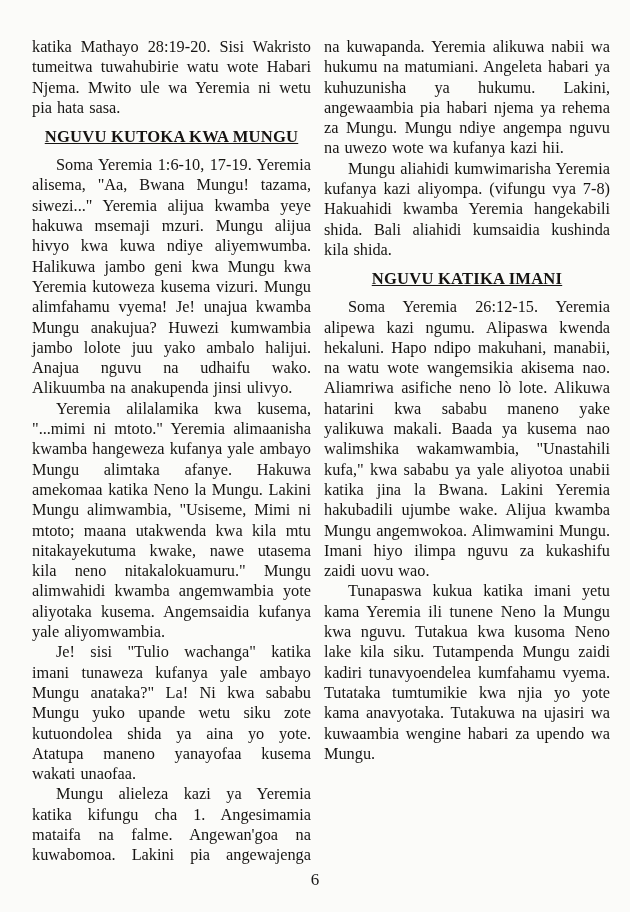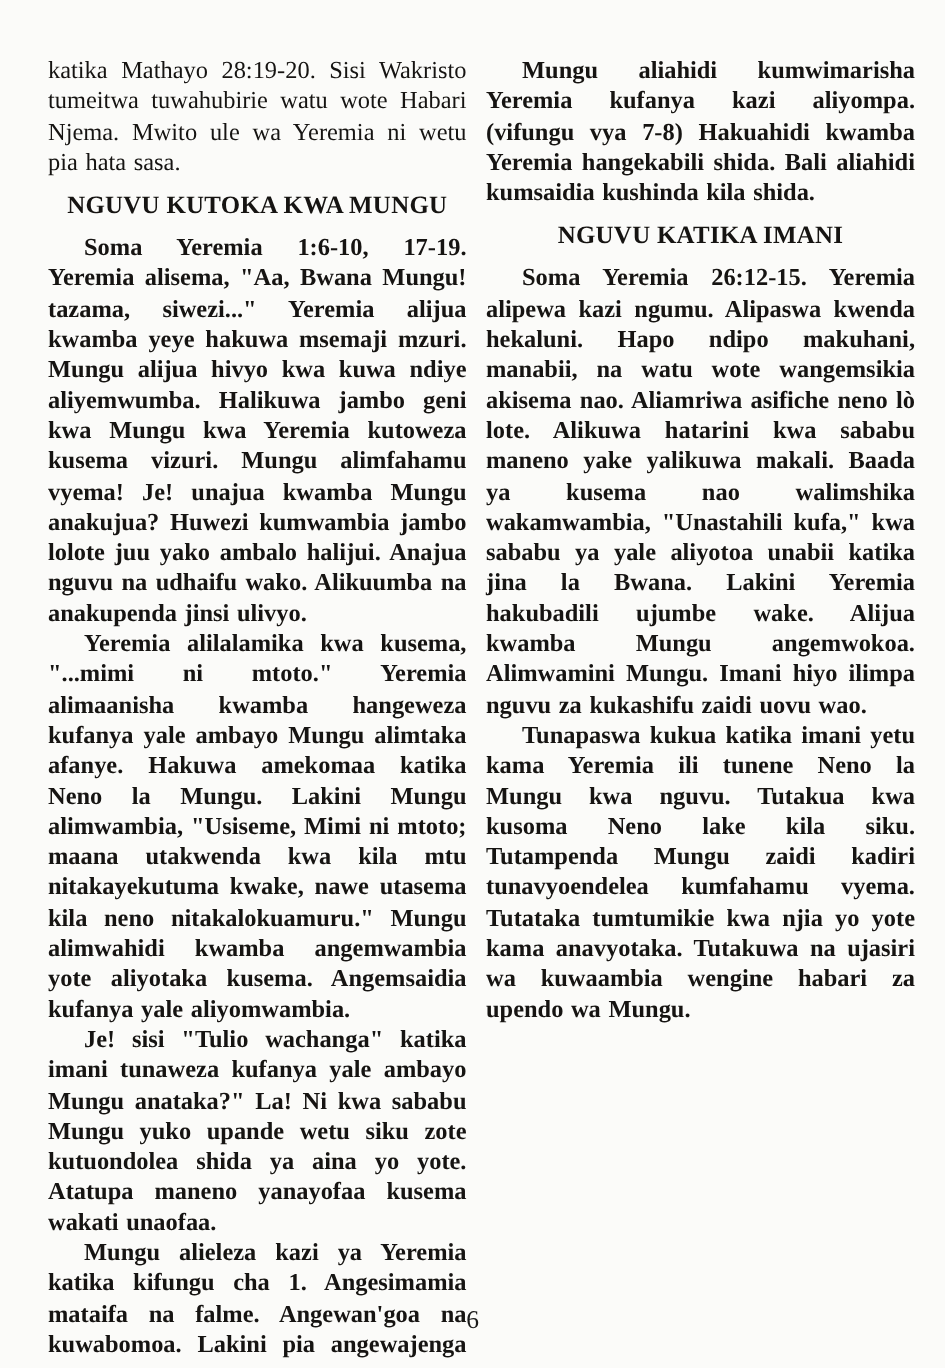--- a/index.html
+++ b/index.html
@@ -31,29 +31,30 @@
   }
   .col-left  { width: 279px; flex: 0 0 279px; }
   .col-right { width: 286px; flex: 0 0 286px; }
   p.para {
     margin: 0;
     font-size: 16.3px;
     line-height: 20.3px;
     text-align: justify;
     word-spacing: 1px;
   }
-  p.indent { text-indent: 24px; font-weight: bold; }
+  p.indent { text-indent: 24px; }
   p.cont-end { text-align-last: justify; }
   h2.section-heading {
     margin: 9px 0 8px 0;
     font-size: 16.6px;
     line-height: 20px;
     font-weight: bold;
     text-align: center;
     letter-spacing: 0.2px;
+    text-decoration: underline;
   }
   .page-number {
     position: absolute;
     left: 0;
     right: 0;
     bottom: 22px;
     text-align: center;
     font-size: 17px;
     color: #1a1a1a;
   }
@@ -72,20 +73,21 @@
       <p class="para indent">Soma Yeremia 1:6-10, 17-19. Yeremia alisema, "Aa, Bwana Mungu! tazama, siwezi..." Yeremia alijua kwamba yeye hakuwa msemaji mzuri. Mungu alijua hivyo kwa kuwa ndiye aliyemwumba. Halikuwa jambo geni kwa Mungu kwa Yeremia kutoweza kusema vizuri. Mungu alimfahamu vyema! Je! unajua kwamba Mungu anakujua? Huwezi kumwambia jambo lolote juu yako ambalo halijui. Anajua nguvu na udhaifu wako. Alikuumba na anakupenda jinsi ulivyo.</p>
 
       <p class="para indent">Yeremia alilalamika kwa kusema, "...mimi ni mtoto." Yeremia alimaanisha kwamba hangeweza kufanya yale ambayo Mungu alimtaka afanye. Hakuwa amekomaa katika Neno la Mungu. Lakini Mungu alimwambia, "Usiseme, Mimi ni mtoto; maana utakwenda kwa kila mtu nitakayekutuma kwake, nawe utasema kila neno nitakalokuamuru." Mungu alimwahidi kwamba angemwambia yote aliyotaka kusema. Angemsaidia kufanya yale aliyomwambia.</p>
 
       <p class="para indent">Je! sisi "Tulio wachanga" katika imani tunaweza kufanya yale ambayo Mungu anataka?" La! Ni kwa sababu Mungu yuko upande wetu siku zote kutuondolea shida ya aina yo yote. Atatupa maneno yanayofaa kusema wakati unaofaa.</p>
 
       <p class="para indent cont-end">Mungu alieleza kazi ya Yeremia katika kifungu cha 1. Angesimamia mataifa na falme. Angewan'goa na kuwabomoa. Lakini pia angewajenga</p>
     </div>
 
     <div class="col col-right">
+      <p class="para">na kuwapanda. Yeremia alikuwa nabii wa hukumu na matumiani. Angeleta habari ya kuhuzunisha ya hukumu. Lakini, angewaambia pia habari njema ya rehema za Mungu. Mungu ndiye angempa nguvu na uwezo wote wa kufanya kazi hii.</p>
 
       <p class="para indent">Mungu aliahidi kumwimarisha Yeremia kufanya kazi aliyompa. (vifungu vya 7-8) Hakuahidi kwamba Yeremia hangekabili shida. Bali aliahidi kumsaidia kushinda kila shida.</p>
 
       <h2 class="section-heading">NGUVU KATIKA IMANI</h2>
 
       <p class="para indent">Soma Yeremia 26:12-15. Yeremia alipewa kazi ngumu. Alipaswa kwenda hekaluni. Hapo ndipo makuhani, manabii, na watu wote wangemsikia akisema nao. Aliamriwa asifiche neno lò lote. Alikuwa hatarini kwa sababu maneno yake yalikuwa makali. Baada ya kusema nao walimshika wakamwambia, "Unastahili kufa," kwa sababu ya yale aliyotoa unabii katika jina la Bwana. Lakini Yeremia hakubadili ujumbe wake. Alijua kwamba Mungu angemwokoa. Alimwamini Mungu. Imani hiyo ilimpa nguvu za kukashifu zaidi uovu wao.</p>
 
       <p class="para indent">Tunapaswa kukua katika imani yetu kama Yeremia ili tunene Neno la Mungu kwa nguvu. Tutakua kwa kusoma Neno lake kila siku. Tutampenda Mungu zaidi kadiri tunavyoendelea kumfahamu vyema. Tutataka tumtumikie kwa njia yo yote kama anavyotaka. Tutakuwa na ujasiri wa kuwaambia wengine habari za upendo wa Mungu.</p>
     </div>
 

